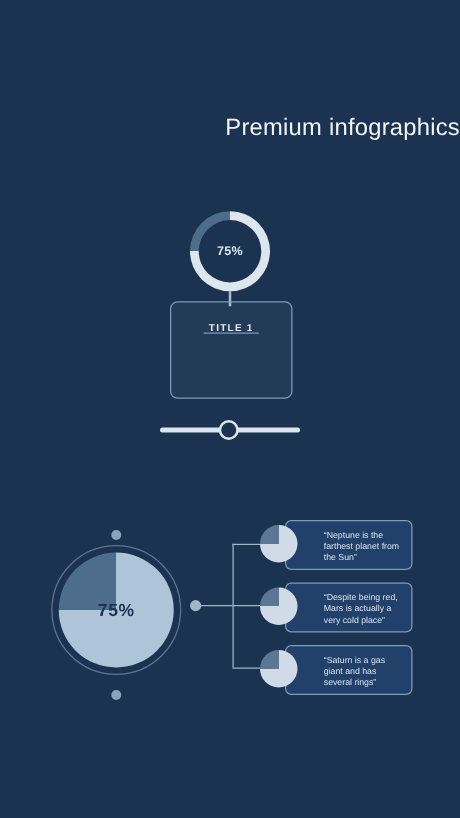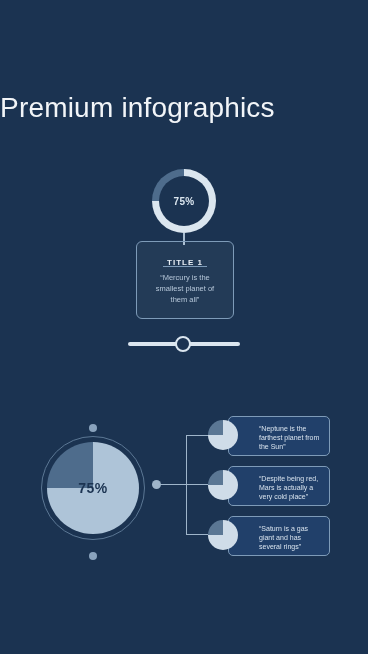--- a/index.html
+++ b/index.html
@@ -10,23 +10,23 @@
     overflow:hidden;
     position:relative;
   }
   .page{position:absolute;inset:0;}
 
   
   .title{
     position:absolute;
     left:0;right:0;
     top:92px;
-    text-align:left;
+    text-align:right;
     color:#f2f5f8;
-    font-size:28px;
+    font-size:19px;
     font-weight:400;
     letter-spacing:.2px;
   }
 
   
   .donut-top{
     position:absolute;
     left:152px;top:169px;
     width:64px;height:64px;
     border-radius:50%;
@@ -202,21 +202,20 @@
 
   <div class="donut-top"></div>
   <div class="donut-top-hole">
     <span class="donut-top-label">75%</span>
   </div>
   <div class="connector-top"></div>
 
   <div class="card1">
     <div class="card1-title">TITLE 1</div>
     <div class="card1-rule"></div>
-    <div class="card1-body">“Mercury is the smallest planet of them all”</div>
   </div>
 
   <div class="slider-bar"></div>
   <div class="slider-knob"></div>
 
   <div class="pie-ring"></div>
   <div class="pie">
     <span class="pie-label">75%</span>
   </div>
   <div class="dot dot-a"></div>

